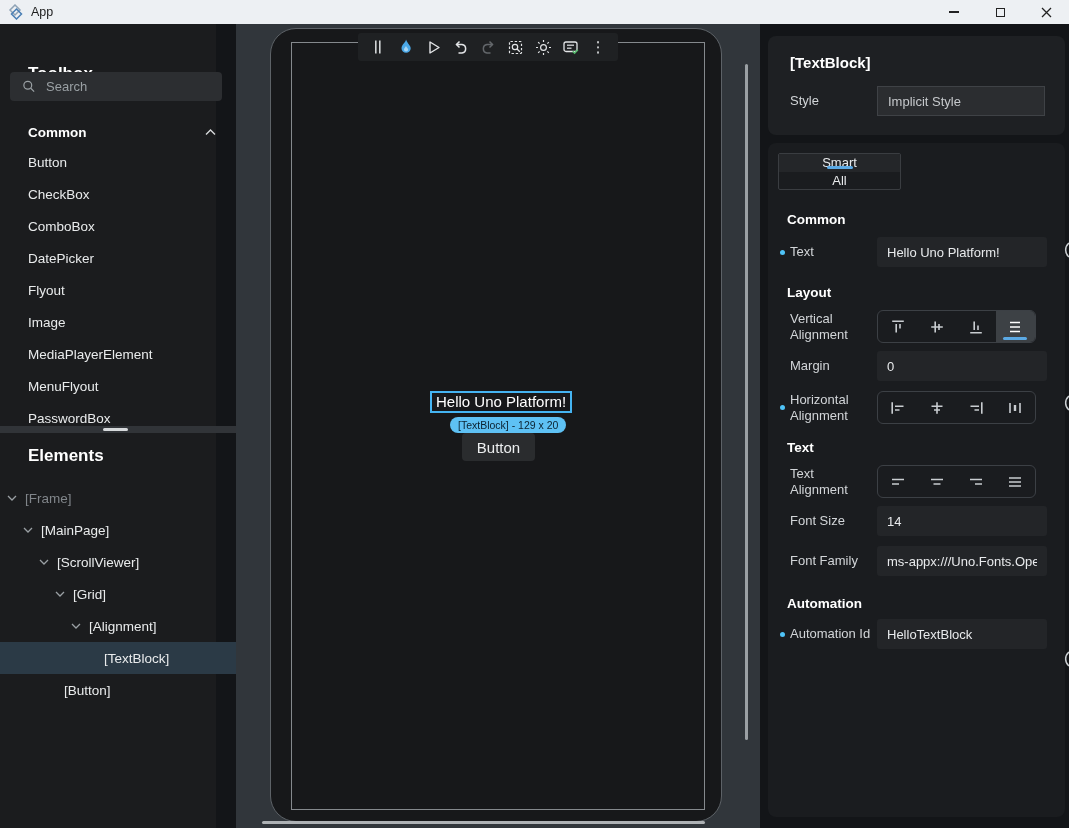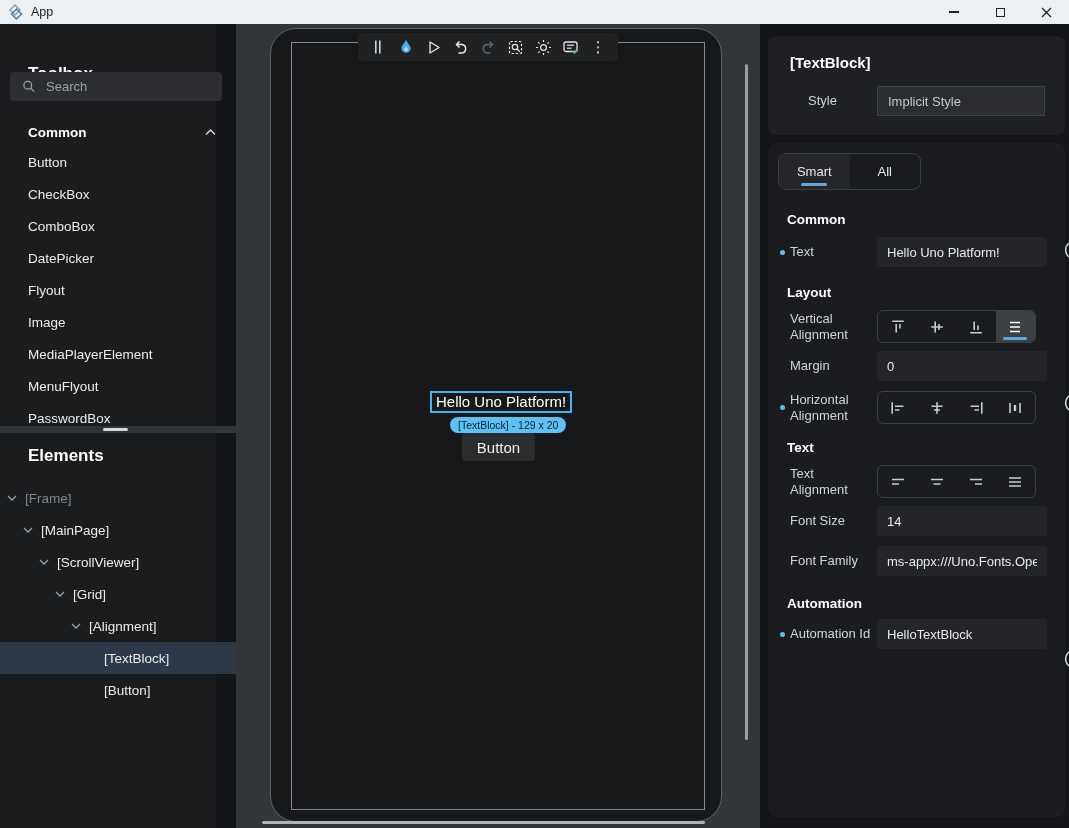--- a/index.html
+++ b/index.html
@@ -51,24 +51,24 @@
   .selwrap span { font-size:15px; color:#fff; white-space:nowrap; }
   .sizebadge { position:absolute; left:214px; top:393px; height:16px; line-height:16px; background:#5ec1f4; color:#0b2230; font-size:10.5px; padding:0 8px; border-radius:8px; z-index:3; white-space:nowrap; }
   .cbtn { position:absolute; left:226px; top:409px; width:73px; height:28px; background:#2a2c2e; border:none; border-radius:4px; color:#eceeef; font-size:15px; font-family:inherit; z-index:2; }
   .vscroll { position:absolute; left:509px; top:40px; width:2.5px; height:676px; background:#9ba0a4; border-radius:2px; }
   .hscroll { position:absolute; left:26px; top:797px; width:443px; height:2.5px; background:#aeb2b5; border-radius:2px; }
 
   
   .inspector { position:absolute; left:760px; top:24px; width:309px; height:804px; background:#131518; overflow:hidden; }
   .card1 { position:absolute; left:8px; top:12px; width:297px; height:99px; background:#1e2023; border-radius:8px; }
   .c1-title { position:absolute; left:22px; top:18px; font-size:15px; font-weight:700; color:#fff; }
-  .c1-label { position:absolute; left:40px; top:57px; font-size:13px; color:#d2d5d8; }
+  .c1-label { position:absolute; left:22px; top:57px; font-size:13px; color:#d2d5d8; }
   .c1-input { position:absolute; left:109px; top:50px; width:168px; height:30px; background:#2b2d30; border:1px solid #3f4246; border-radius:0; color:#c6c9cc; font-size:13px; padding:0 10px; font-family:inherit; }
   .card2 { position:absolute; left:8px; top:119px; width:297px; height:674px; background:#1a1c1f; border-radius:8px; overflow:hidden; }
-  .tabs { margin:10px 0 0 10px; width:143px; height:37px; border:1px solid #3a3d41; border-radius:8px; display:flex; overflow:hidden; }
+  .tabs { margin:10px 0 0 10px; width:123px; height:37px; border:1px solid #3a3d41; border-radius:2px; display:flex; overflow:hidden;flex-direction:column; }
   .tab { flex:1; display:flex; align-items:center; justify-content:center; font-size:13px; color:#e8eaec; position:relative; cursor:default; }
   .tab.active { background:#242629; }
   .tab.active::after { content:""; position:absolute; bottom:3px; left:50%; transform:translateX(-50%); width:26px; height:3px; border-radius:2px; background:#5ba9e4; }
   .sech { margin-left:19px; font-size:13.5px; font-weight:700; color:#fff; }
   .sech.sub { margin-left:27px; }
   .prow { position:relative; display:grid; grid-template-columns:87px 1fr; padding-left:22px; padding-right:16px; align-items:center; min-height:30px; }
   .plabel { font-size:13px; color:#d2d5d8; line-height:1.2; padding-right:4px; }
   .dot { position:absolute; left:12px; top:50%; margin-top:-2.5px; width:5px; height:5px; border-radius:50%; background:#4fc3f7; }
   .pinput { width:170px; height:30px; background:#232528; border:none; border-radius:3px; color:#e8eaec; font-size:13px; padding:0 10px; font-family:inherit; white-space:nowrap; overflow:hidden; }
   .iconset { display:flex; width:159px; height:33px; border:1px solid #3c4045; border-radius:6px; overflow:hidden; }
@@ -172,21 +172,21 @@
       </div>
       <div class="trow" style="padding-left:71px">
         <svg class="chev" width="10" height="6" viewBox="0 0 10 6" fill="none">
             <path d="M1 1 L5 5 L9 1" stroke="#9aa0a4" stroke-width="1.3"></path>
           </svg>
         <span class="tlabel">[Alignment]</span>
       </div>
       <div class="trow selected" style="padding-left:104px">
         <span class="tlabel noind">[TextBlock]</span>
       </div>
-      <div class="trow" style="padding-left:104px">
+      <div class="trow" style="padding-left:64px">
         <span class="tlabel noind">[Button]</span>
       </div>
     </div>
   </div>
 
   <div class="canvas">
     <div class="phone"></div>
     <div class="screen"></div>
 
     <div class="ctoolbar">

